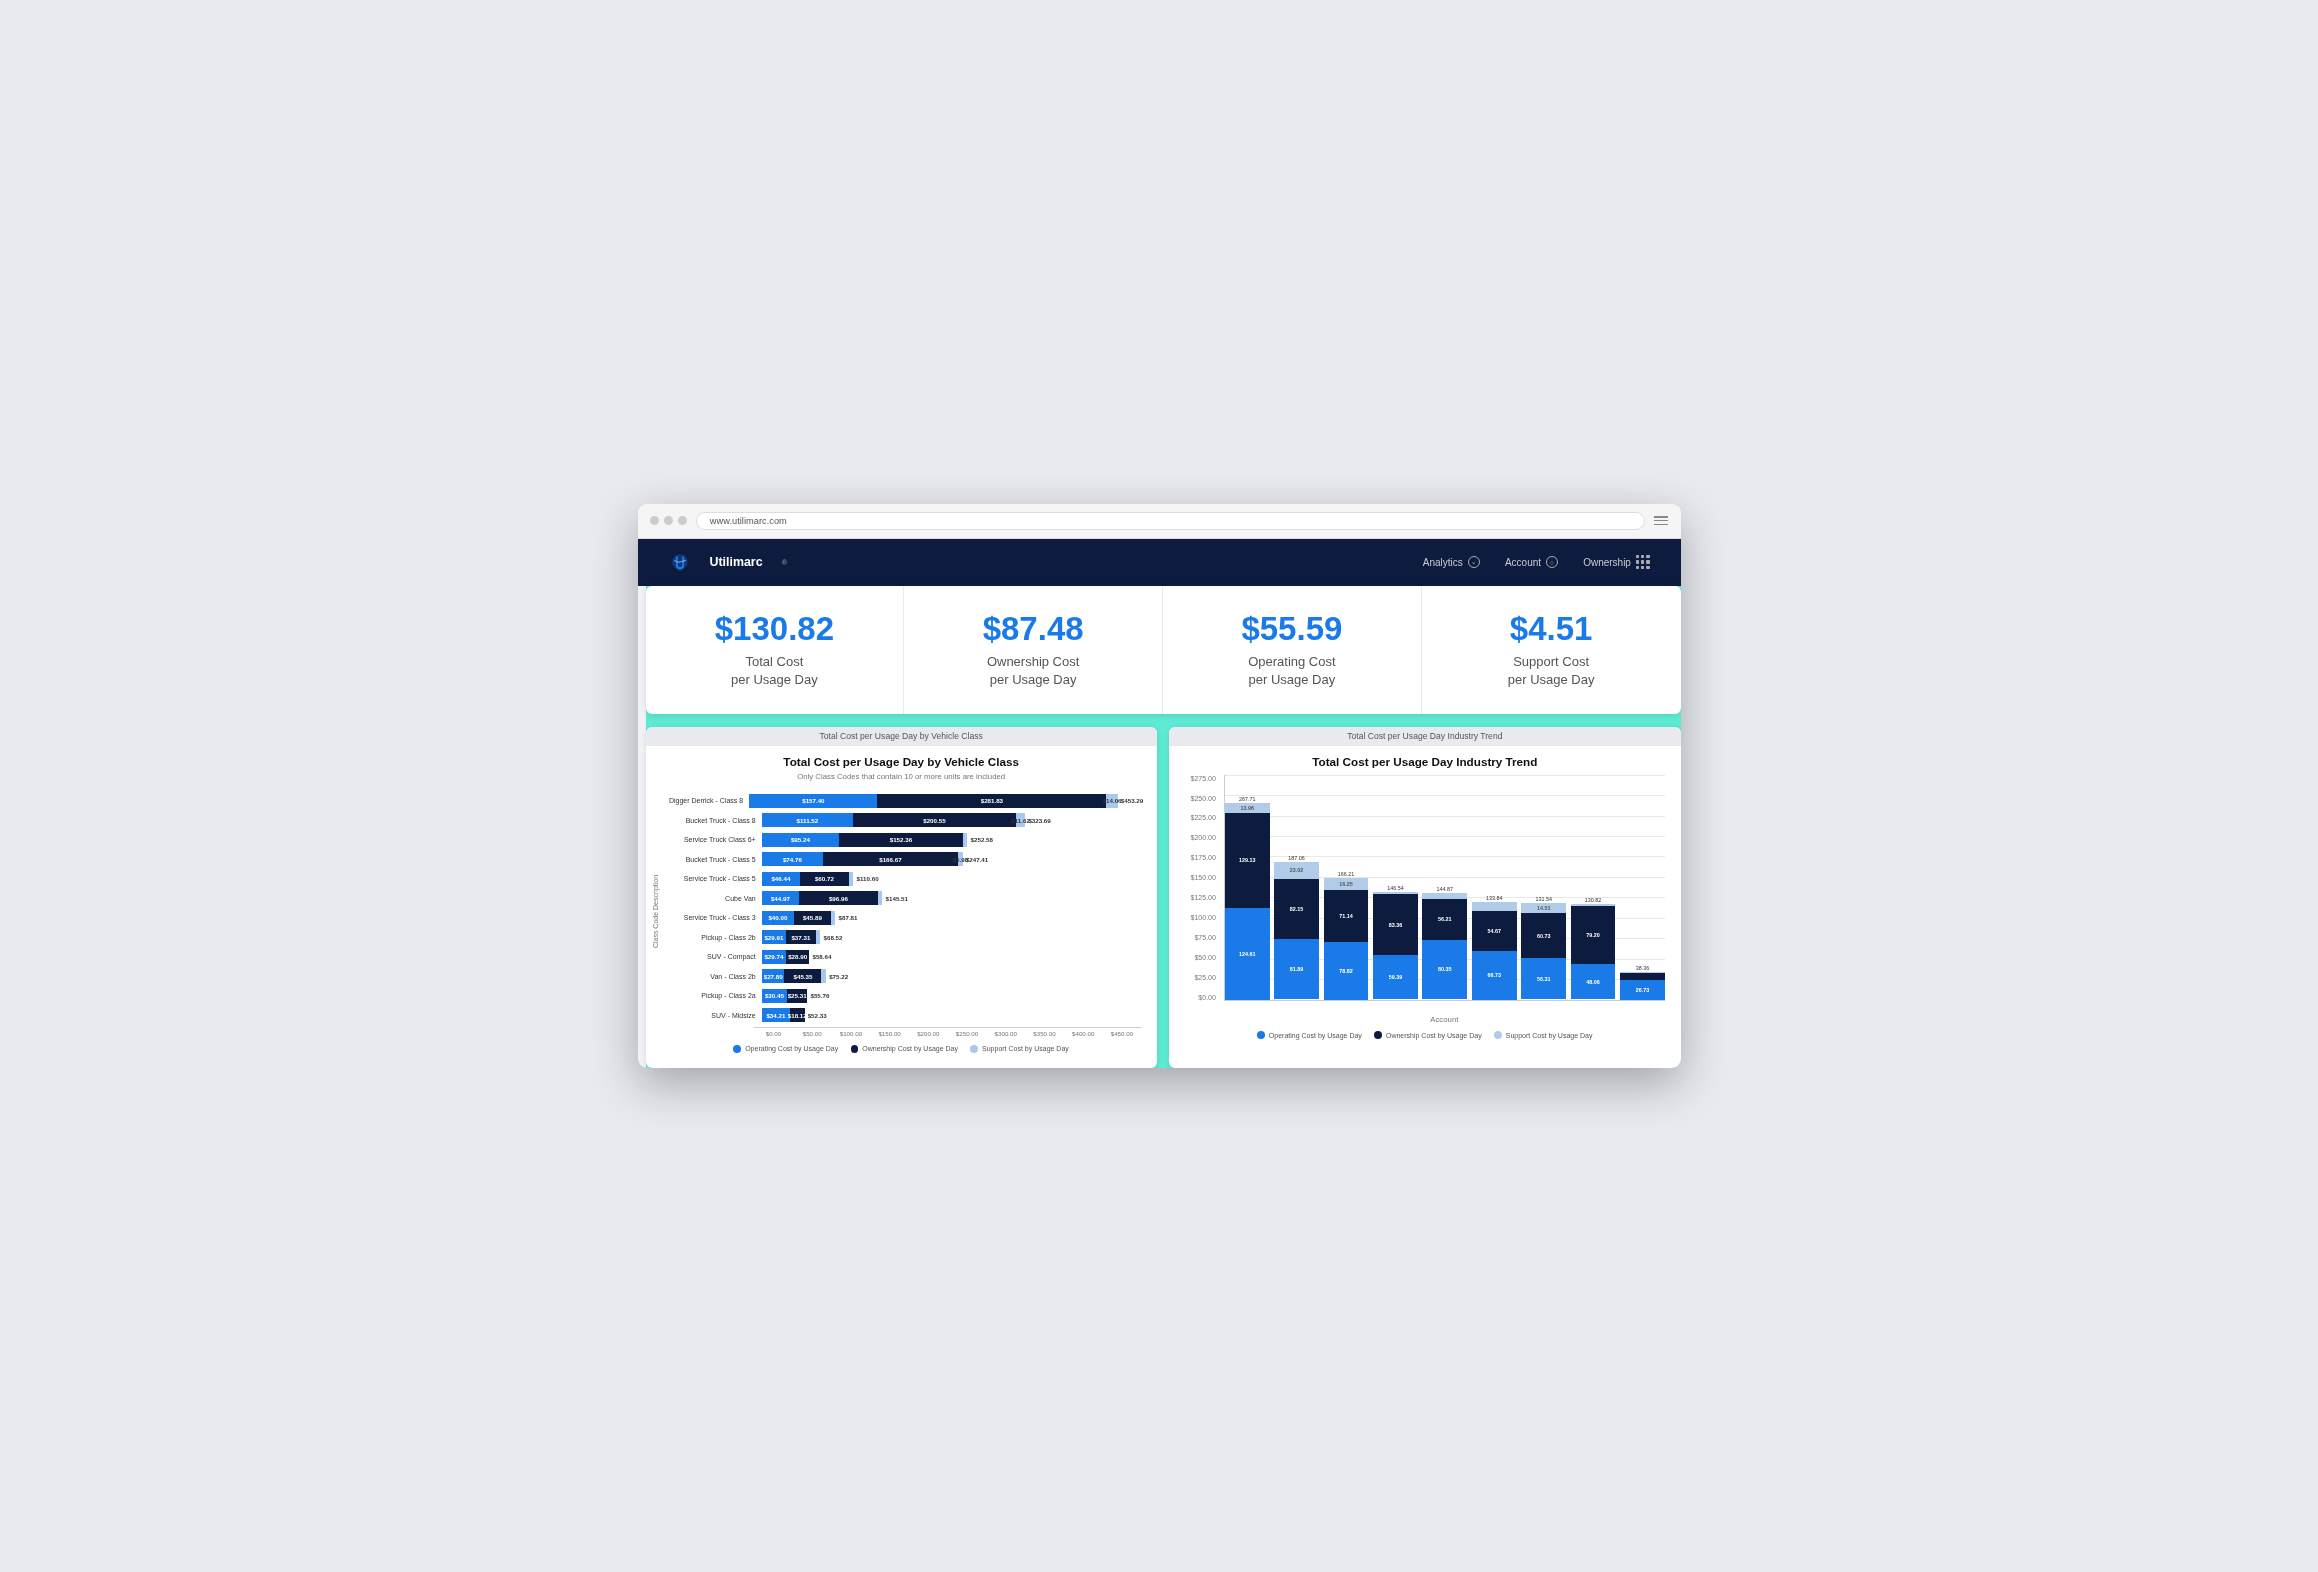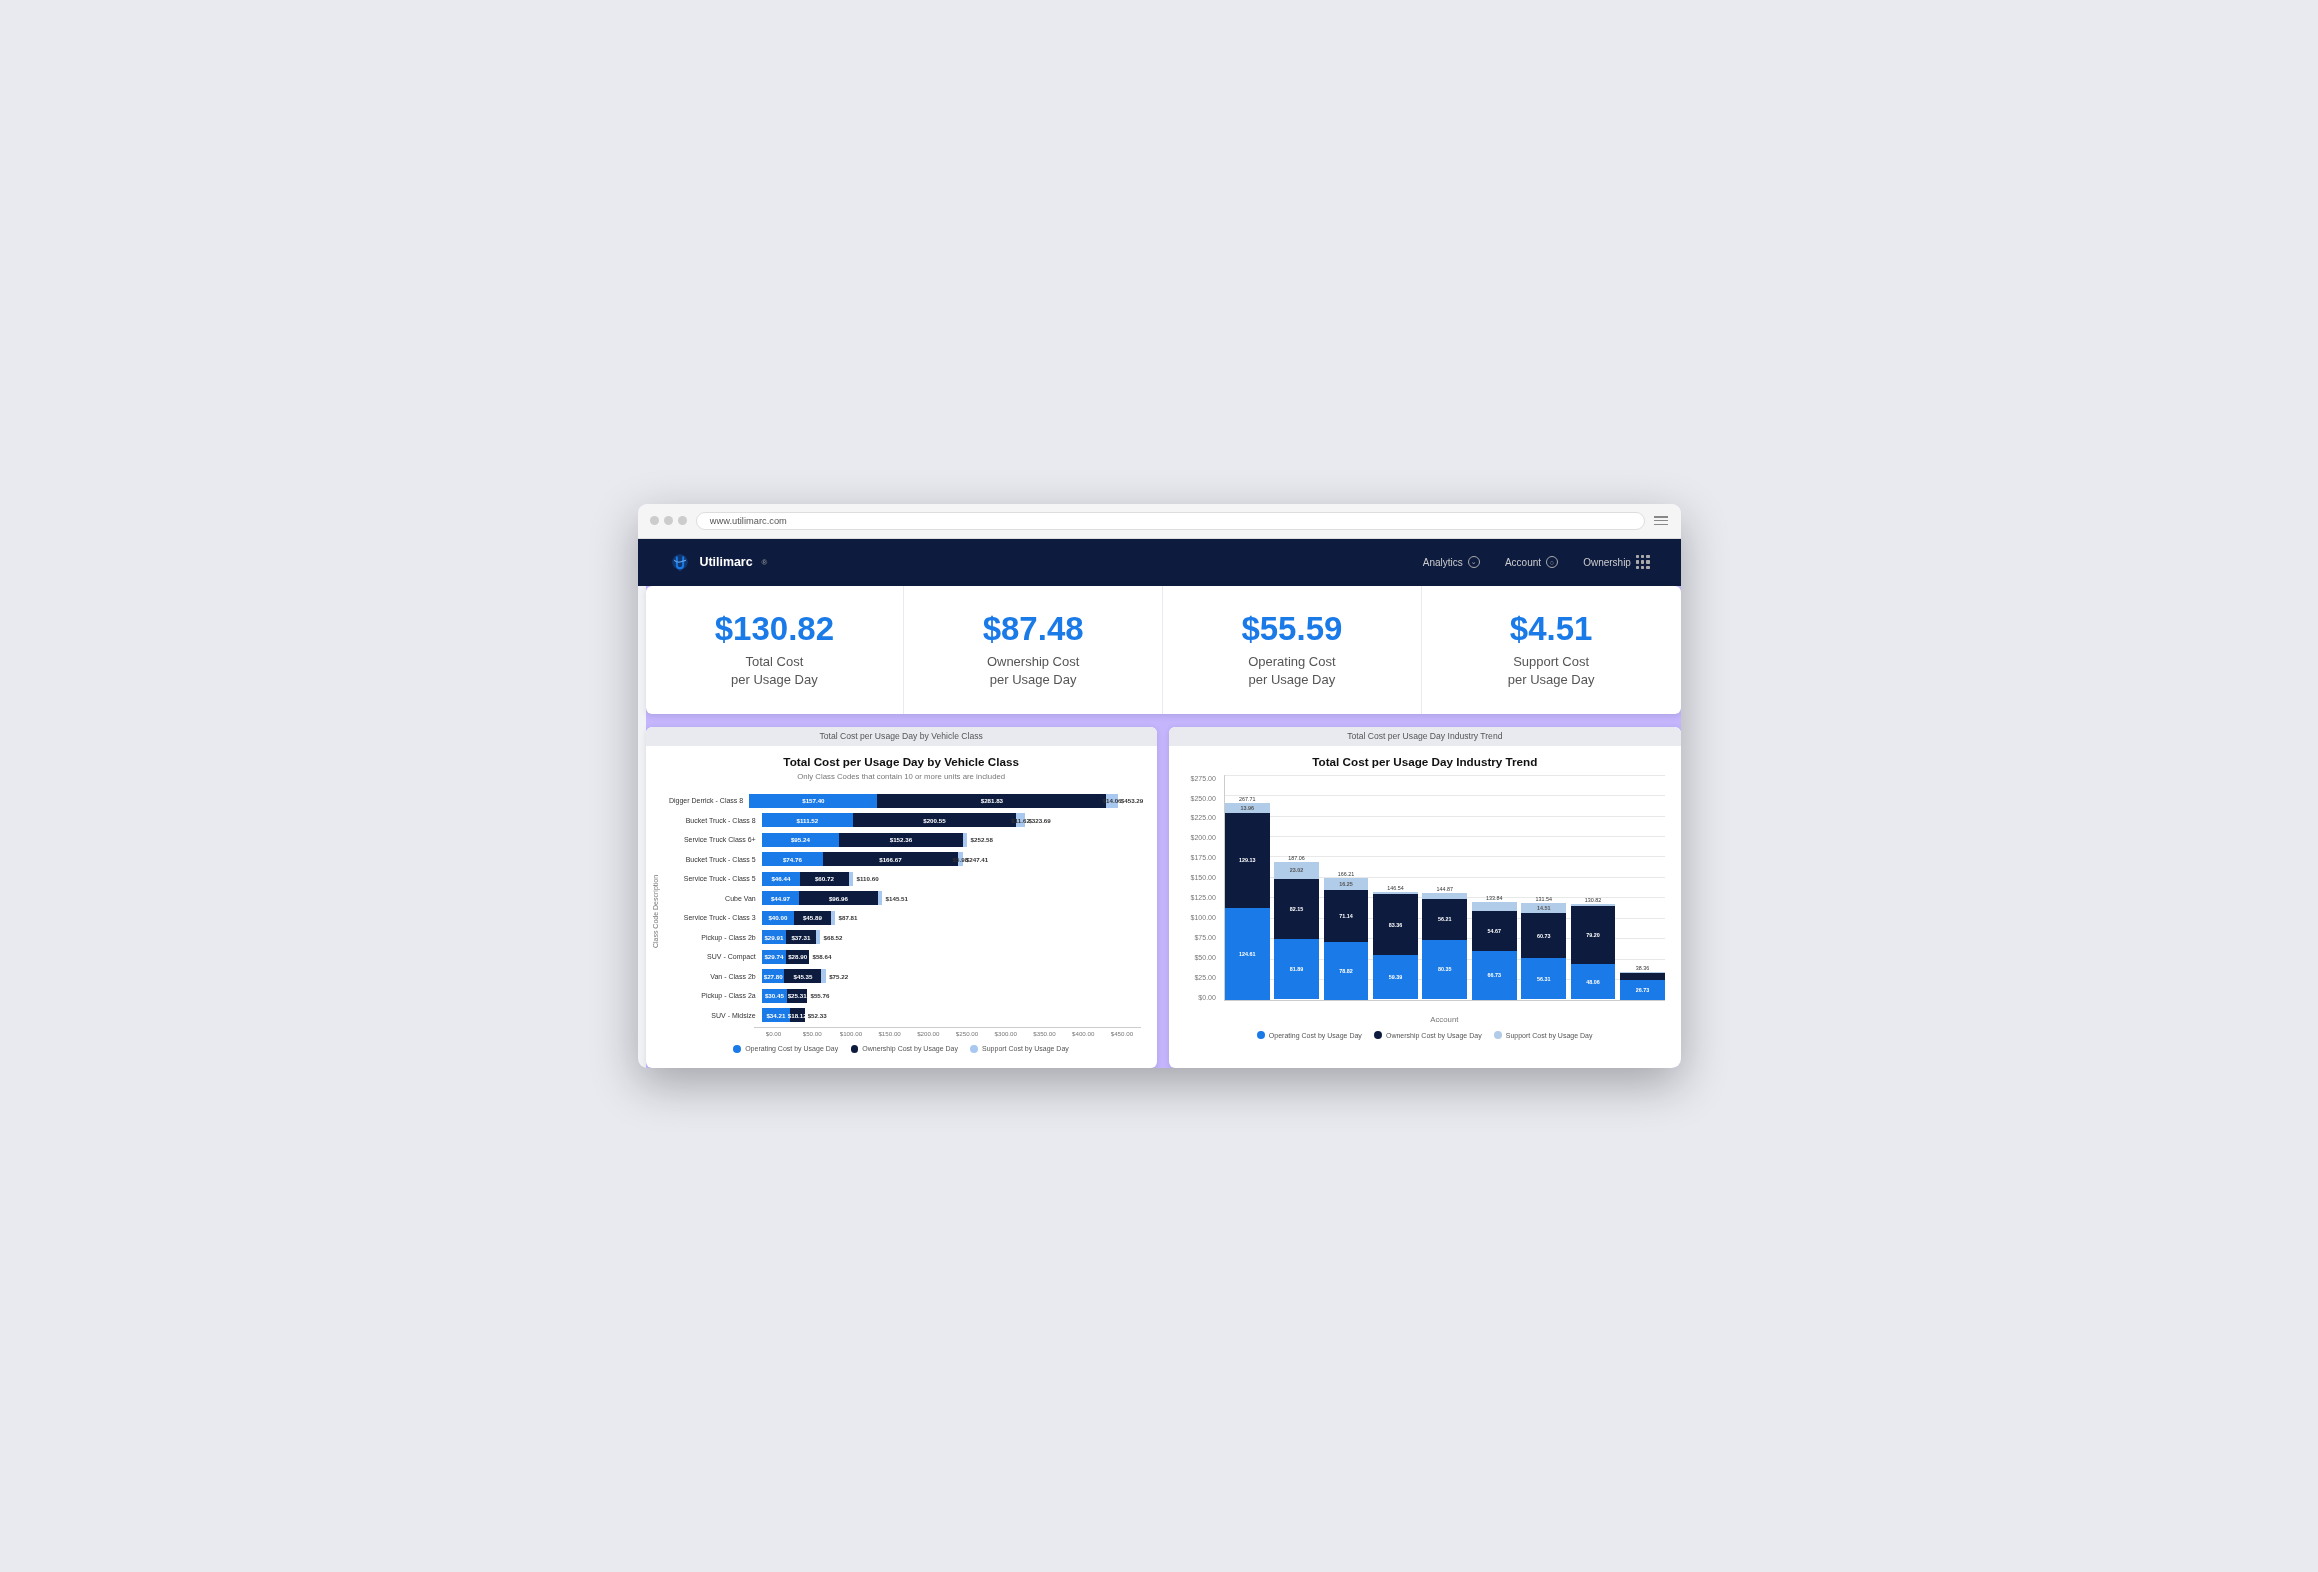--- a/index.html
+++ b/index.html
@@ -52,21 +52,21 @@
       width: 14px; height: 1.6px; background: #888; display: block;
     }
     .navbar {
       background: #0d1b3e;
       padding: 0 31px;
       display: flex;
       align-items: center;
       height: 47px;
     }
     .logo {
-      display: flex; align-items: center; gap: 9px;
+      display: flex; align-items: center; gap: 19px;
       color: white; font-size: 12.4px; font-weight: 600;
       margin-right: auto;
     }
     .logo-icon {
       width: 22px; height: 22px;
     }
     .nav-items {
       display: flex; gap: 25px; align-items: center;
     }
     .nav-item {
@@ -80,21 +80,21 @@
       border: 1.2px solid #aaa;
       display: flex; align-items: center; justify-content: center;
       font-size: 7px; color: #aaa;
     }
     .nav-grid {
       display: grid; grid-template-columns: repeat(3,3.1px); gap: 2.3px;
     }
     .nav-grid span { width: 3.1px; height: 3.1px; background: #aaa; border-radius: 0.8px; display: block; }
     .main-content {
       padding: 0;
-      background: #c4b5fd;
+      background: #5eead4;
       margin-left: 8px;
     }
     
     .kpi-row {
       display: grid;
       grid-template-columns: repeat(4, 1fr);
       gap: 0;
       margin-bottom: 12.4px;
       background: white;
       border-radius: 6.2px;

